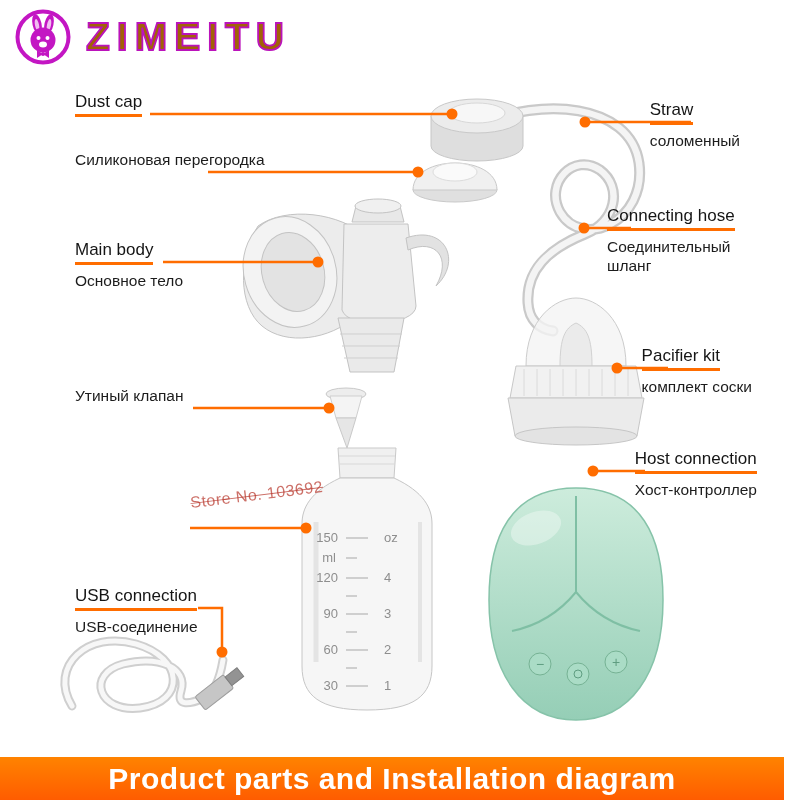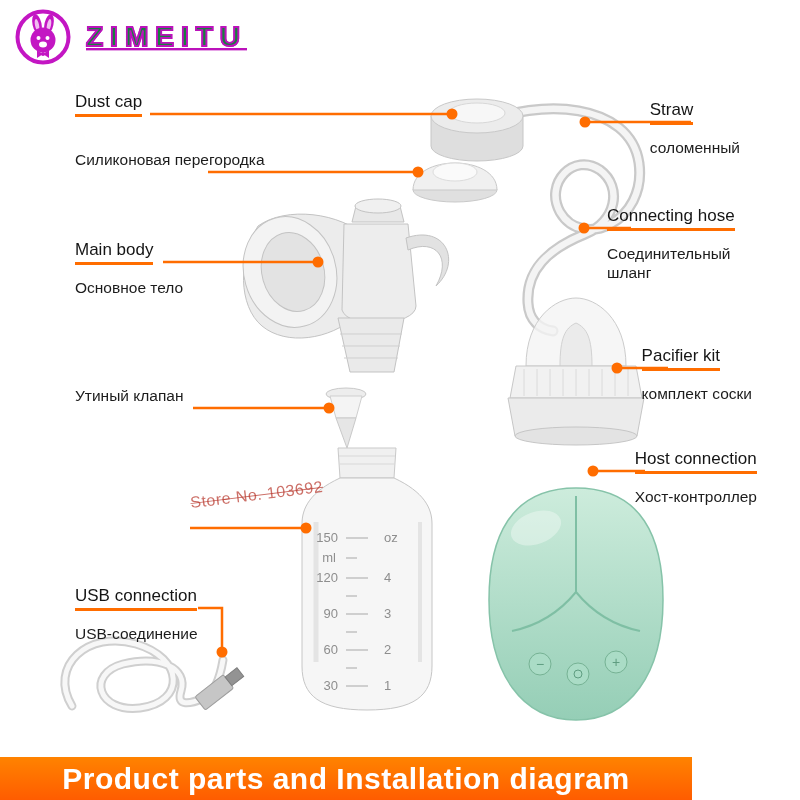--- a/index.html
+++ b/index.html
@@ -3,43 +3,42 @@
 <meta charset="utf-8">
 <style>
   html,body{margin:0;padding:0;background:#ffffff;}
   #stage{
     position:relative;width:800px;height:800px;background:#ffffff;overflow:hidden;
     font-family:"Liberation Sans",sans-serif;color:#111;
   }
   
   #logo{position:absolute;left:14px;top:8px;display:flex;align-items:center;gap:14px;z-index:5;}
   #brand-text{
-    font-size:28px;font-weight:800;letter-spacing:7px;
-    color:#15803d;-webkit-text-stroke:1.8px #bb13bb;
+    font-size:39px;font-weight:800;letter-spacing:7px;
+    color:#a16207;-webkit-text-stroke:1.8px #bb13bb;
     text-shadow:0 1px 0 #e6a4e6;
-    text-decoration:underline;
   }
   
   .callout{position:absolute;z-index:4;white-space:nowrap;}
   .callout .en{
     display:inline-block;font-size:17px;line-height:20px;color:#151515;
-    padding-bottom:2px;border-bottom:3px solid #ff6d00;margin-bottom:13px;
+    padding-bottom:2px;border-bottom:3px solid #ff6d00;margin-bottom:6px;
   }
   .callout .ru{font-size:15.5px;line-height:19px;color:#1c1c1c;}
   .callout-right{}
   .callout-hose{white-space:normal;width:150px;}
   
   #watermark{
     position:absolute;left:190px;top:486px;z-index:6;white-space:nowrap;
     font-size:16px;letter-spacing:.5px;color:rgba(185,55,45,.72);
     transform:rotate(-7deg);text-decoration:line-through;
   }
   
   #banner{
-    position:absolute;left:0;top:757px;width:692px;height:43px;z-index:7;
+    position:absolute;left:0;top:757px;width:784px;height:43px;z-index:7;
     background:linear-gradient(180deg,#ff8300,#ff5c00);
     display:flex;align-items:center;justify-content:center;
     color:#ffffff;font-size:30px;font-weight:600;letter-spacing:.5px;
   }
   svg text{font-family:"Liberation Sans",sans-serif;}
 </style>
 </head>
 <body>
 
 <div id="stage">

